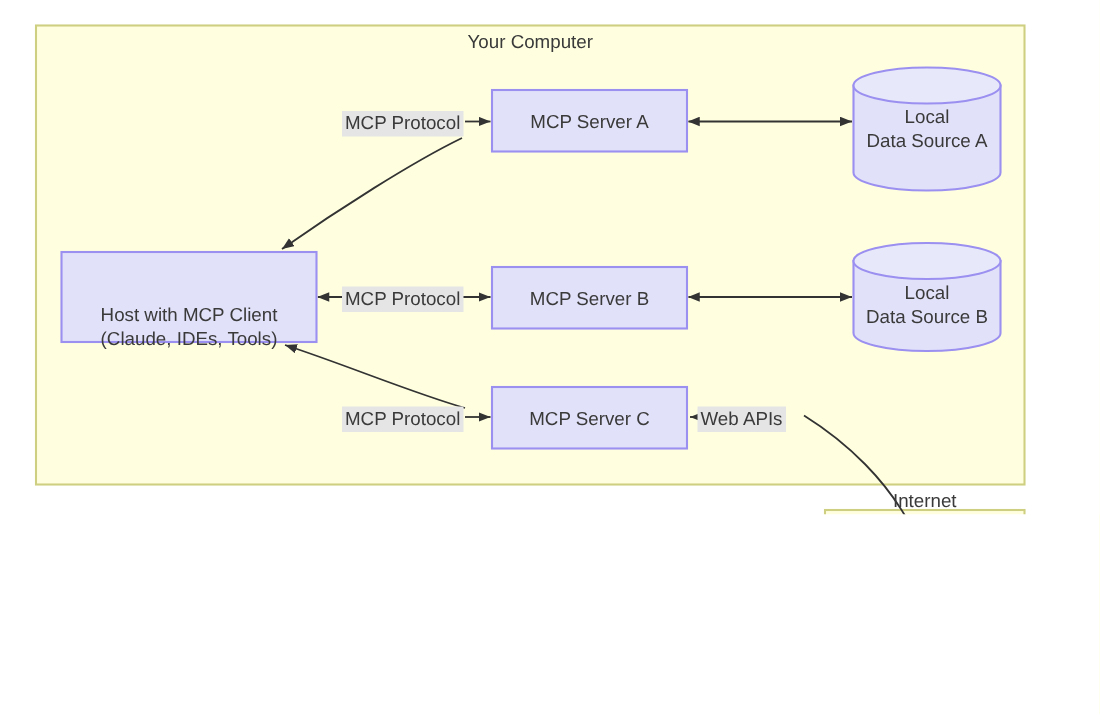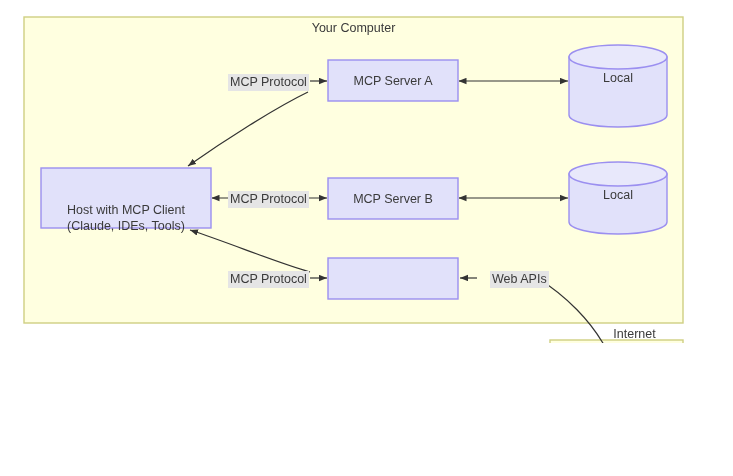--- a/index.html
+++ b/index.html
@@ -123,46 +123,51 @@
     <line class="edge" x1="459" y1="81" x2="568" y2="81" marker-end="url(#arrow)" marker-start="url(#arrowStart)"></line>
 
     <line class="edge" x1="459" y1="198" x2="568" y2="198" marker-end="url(#arrow)" marker-start="url(#arrowStart)"></line>
 
     <line class="edge" x1="477" y1="278" x2="460" y2="278" marker-end="url(#arrow)"></line>
 
     <path class="edge" d="M536,277 C560,292 595,320 613,363" marker-end="url(#arrow)"></path>
   </svg>
 
   <div class="group-label" style="left:24px; top:21px; width:659px;">Your Computer</div>
-  <div class="group-label" style="left:550px; top:327px; width:133px;margin-left:18px;">Internet</div>
+  <div class="group-label" style="left:550px; top:327px; width:133px;">Internet</div>
 
   <div class="node-label" style="left:41px; top:182px; width:170px;margin-top:20px;">
     <div>Host with MCP Client</div>
     <div>(Claude, IDEs, Tools)</div>
   </div>
 
   <div class="node-label" style="left:328px; top:191px; width:130px;">
     <div>MCP Server B</div>
   </div>
 
   <div class="node-label" style="left:328px; top:73px; width:130px;">
     <div>MCP Server A</div>
   </div>
 
+  <div class="node-label" style="left:328px; top:271px; width:130px;">
+    <div>MCP Server C</div>
+  </div>
 
   <div class="node-label" style="left:569px; top:70px; width:98px;">
     <div>Local</div>
+    <div>Data Source A</div>
   </div>
 
   <div class="node-label" style="left:569px; top:187px; width:98px;">
     <div>Local</div>
+    <div>Data Source B</div>
   </div>
 
 
   <div class="edge-label" style="left:228px; top:74px;">MCP Protocol</div>
 
   <div class="edge-label" style="left:228px; top:191px;">MCP Protocol</div>
 
   <div class="edge-label" style="left:228px; top:271px;">MCP Protocol</div>
 
-  <div class="edge-label" style="left:490px; top:271px;">Web APIs</div>
+  <div class="edge-label" style="left:465px; top:271px;">Web APIs</div>
 
 </div>
 
 </body></html>

